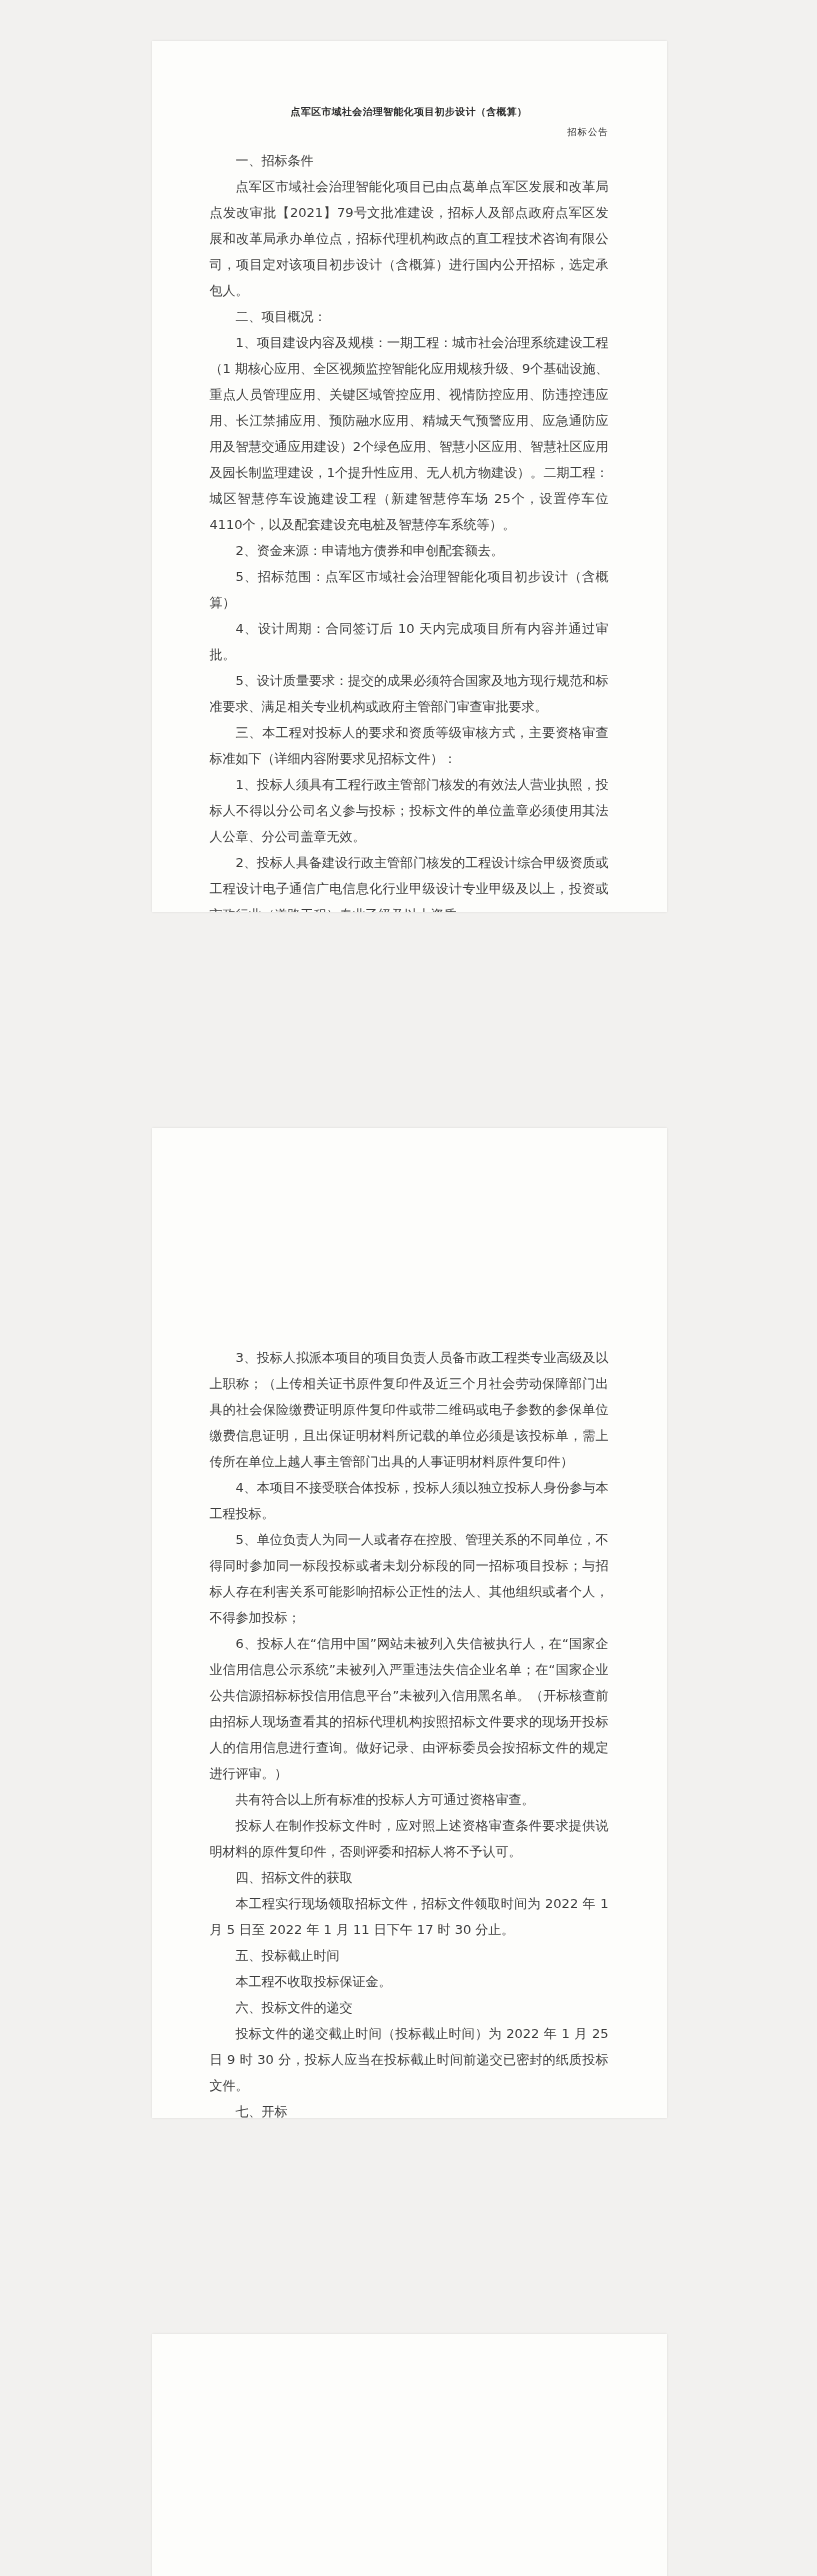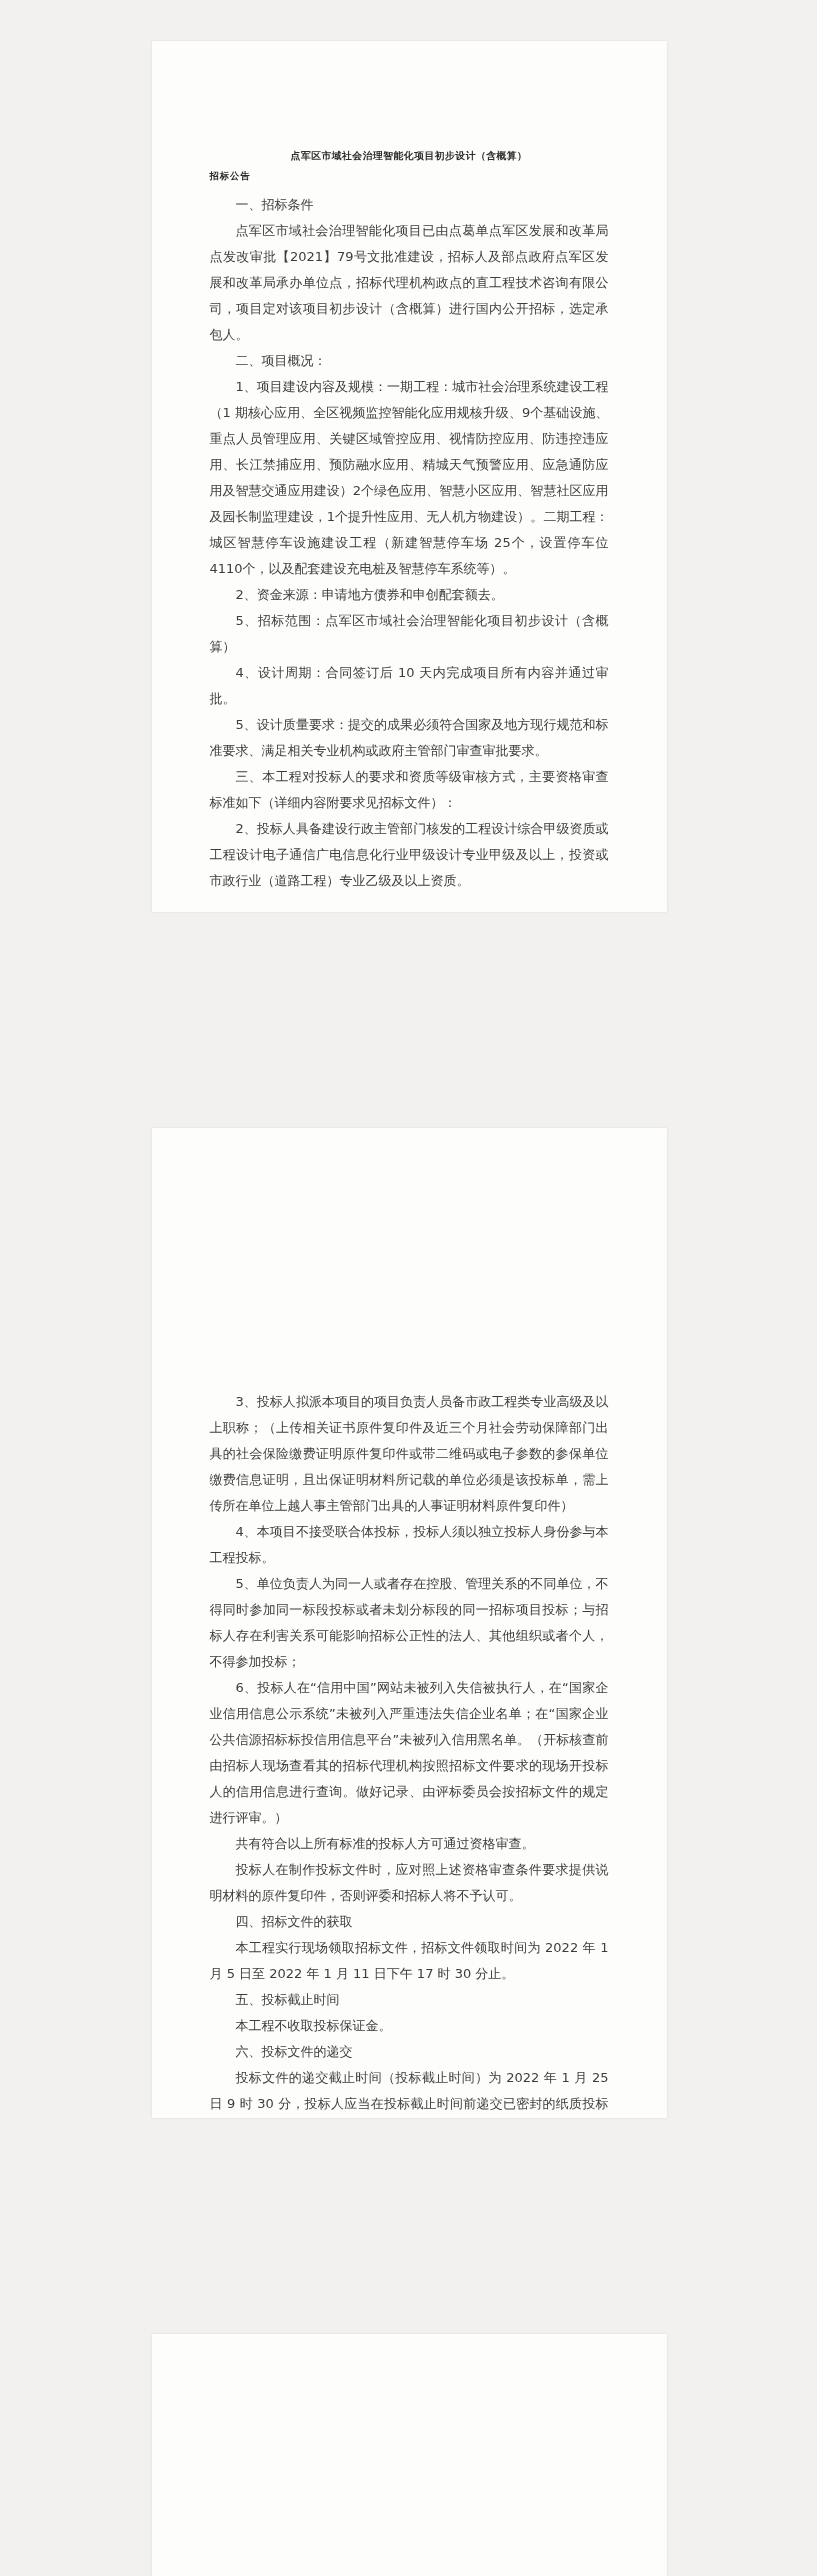--- a/index.html
+++ b/index.html
@@ -25,35 +25,34 @@
     box-sizing: border-box;
     overflow: hidden;
   }
   .page-1 { height: 871px; margin-top: 41px; }
   .page-2 { height: 990px; margin-top: 216px; }
   .page-3 { height: 871px; margin-top: 216px; }
 
   .page-inner {
     padding: 62px 58px 46px 58px;
     color: #3b3b3b;
-    margin-top: 44px;
   }
 
   .doc-title {
     text-align: center;
     font-size: 9.8px;
     font-weight: bold;
     letter-spacing: 0.5px;
     line-height: 1.9;
     color: #2d2d2d;
   }
   .doc-subtitle {
-    text-align: left;
+    text-align: right;
     font-size: 9.3px;
-    font-weight: bold;
+    font-weight: normal;
     letter-spacing: 1px;
     line-height: 2.1;
     color: #2d2d2d;
     margin-bottom: 7.2px;
   }
   .para {
     font-size: 13px;
     line-height: 2.0;
     text-align: justify;
     text-justify: inter-ideograph;
@@ -74,20 +73,21 @@
 
       <p class="para indent-1">一、招标条件</p>
       <p class="para indent-1">点军区市域社会治理智能化项目已由点葛单点军区发展和改革局点发改审批【2021】79号文批准建设，招标人及部点政府点军区发展和改革局承办单位点，招标代理机构政点的直工程技术咨询有限公司，项目定对该项目初步设计（含概算）进行国内公开招标，选定承包人。</p>
       <p class="para indent-1">二、项目概况：</p>
       <p class="para indent-1">1、项目建设内容及规模：一期工程：城市社会治理系统建设工程（1 期核心应用、全区视频监控智能化应用规核升级、9个基础设施、重点人员管理应用、关键区域管控应用、视情防控应用、防违控违应用、长江禁捕应用、预防融水应用、精城天气预警应用、应急通防应用及智慧交通应用建设）2个绿色应用、智慧小区应用、智慧社区应用及园长制监理建设，1个提升性应用、无人机方物建设）。二期工程：城区智慧停车设施建设工程（新建智慧停车场 25个，设置停车位 4110个，以及配套建设充电桩及智慧停车系统等）。</p>
       <p class="para indent-1">2、资金来源：申请地方债券和申创配套额去。</p>
       <p class="para indent-1">5、招标范围：点军区市域社会治理智能化项目初步设计（含概算）</p>
       <p class="para indent-1">4、设计周期：合同签订后 10 天内完成项目所有内容并通过审批。</p>
       <p class="para indent-1">5、设计质量要求：提交的成果必须符合国家及地方现行规范和标准要求、满足相关专业机构或政府主管部门审查审批要求。</p>
       <p class="para indent-1">三、本工程对投标人的要求和资质等级审核方式，主要资格审查标准如下（详细内容附要求见招标文件）：</p>
+      <p class="para indent-1">1、投标人须具有工程行政主管部门核发的有效法人营业执照，投标人不得以分公司名义参与投标；投标文件的单位盖章必须使用其法人公章、分公司盖章无效。</p>
       <p class="para indent-1">2、投标人具备建设行政主管部门核发的工程设计综合甲级资质或工程设计电子通信广电信息化行业甲级设计专业甲级及以上，投资或市政行业（道路工程）专业乙级及以上资质。</p>
     </div>
   </div>
 
   <div class="page page-2">
     <div class="page-inner">
       <div style="height:155px"></div>
       <p class="para indent-1">3、投标人拟派本项目的项目负责人员备市政工程类专业高级及以上职称；（上传相关证书原件复印件及近三个月社会劳动保障部门出具的社会保险缴费证明原件复印件或带二维码或电子参数的参保单位缴费信息证明，且出保证明材料所记载的单位必须是该投标单，需上传所在单位上越人事主管部门出具的人事证明材料原件复印件）</p>
       <p class="para indent-1">4、本项目不接受联合体投标，投标人须以独立投标人身份参与本工程投标。</p>
       <p class="para indent-1">5、单位负责人为同一人或者存在控股、管理关系的不同单位，不得同时参加同一标段投标或者未划分标段的同一招标项目投标；与招标人存在利害关系可能影响招标公正性的法人、其他组织或者个人，不得参加投标；</p>

